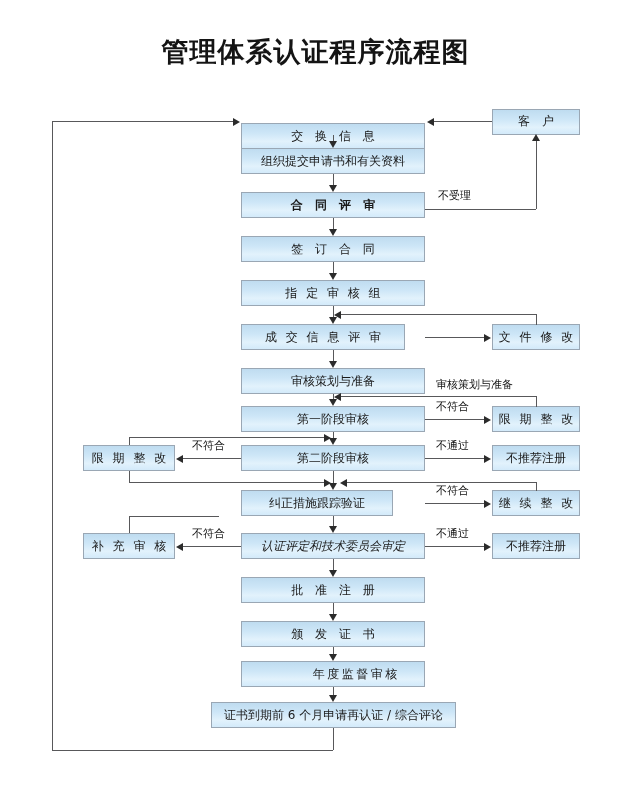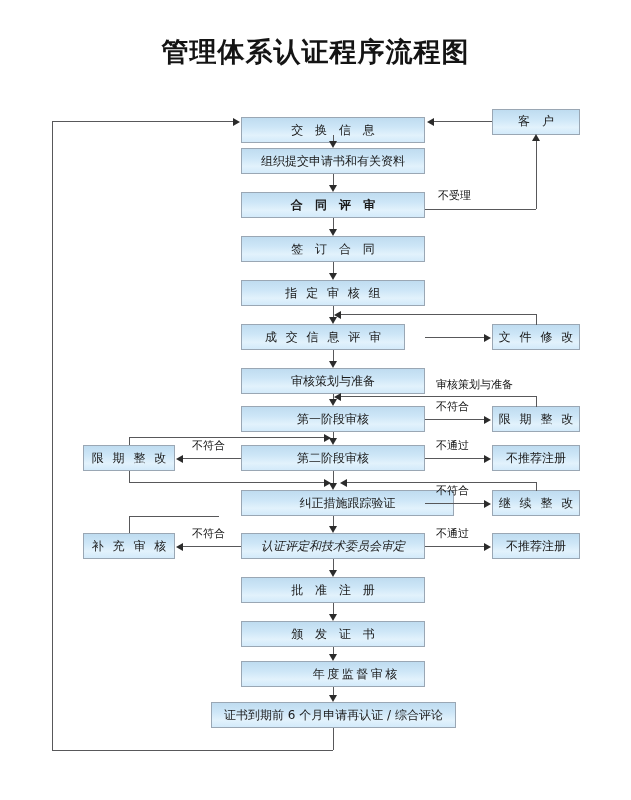--- a/index.html
+++ b/index.html
@@ -75,21 +75,21 @@
     color: #111;
     white-space: nowrap;
     line-height: 1;
   }
 </style>
 </head>
 <body>
 
 <div id="chart-title">管理体系认证程序流程图</div>
 
-<div class="node spaced" style="left:241px; top:117px; width:184px; height:26px;">交 换 信 息</div>
+<div class="node spaced" style="left:241px; top:123px; width:184px; height:26px;">交 换 信 息</div>
 
 <div class="node spaced3" style="left:492px; top:109px; width:88px; height:26px;font-family:Liberation Mono, monospace;">客  户</div>
 
 <div class="node" style="left:241px; top:148px; width:184px; height:26px;">组织提交申请书和有关资料</div>
 
 <div class="node spaced" style="left:241px; top:192px; width:184px; height:26px;font-weight:bold;">合 同 评 审</div>
 
 <div class="node spaced" style="left:241px; top:236px; width:184px; height:26px;">签 订 合 同</div>
 
 <div class="node spaced3" style="left:241px; top:280px; width:184px; height:26px;">指 定 审 核 组</div>
@@ -99,21 +99,21 @@
 
 <div class="node" style="left:241px; top:368px; width:184px; height:26px;">审核策划与准备</div>
 
 <div class="node" style="left:241px; top:406px; width:184px; height:26px;">第一阶段审核</div>
 <div class="node spaced3" style="left:492px; top:406px; width:88px; height:26px;">限 期 整 改</div>
 
 <div class="node spaced3" style="left:83px; top:445px; width:92px; height:26px;">限 期 整 改</div>
 <div class="node" style="left:241px; top:445px; width:184px; height:26px;">第二阶段审核</div>
 <div class="node" style="left:492px; top:445px; width:88px; height:26px;">不推荐注册</div>
 
-<div class="node" style="left:241px; top:490px; width:213px; height:26px;">纠正措施跟踪验证</div>
+<div class="node" style="left:241px; top:490px; width:152px; height:26px;">纠正措施跟踪验证</div>
 <div class="node spaced3" style="left:492px; top:490px; width:88px; height:26px;">继 续 整 改</div>
 
 <div class="node spaced3" style="left:83px; top:533px; width:92px; height:26px;">补 充 审 核</div>
 <div class="node" style="left:241px; top:533px; width:184px; height:26px;font-style:italic;">认证评定和技术委员会审定</div>
 <div class="node" style="left:492px; top:533px; width:88px; height:26px;">不推荐注册</div>
 
 <div class="node spaced" style="left:241px; top:577px; width:184px; height:26px;">批 准 注 册</div>
 
 <div class="node spaced" style="left:241px; top:621px; width:184px; height:26px;">颁 发 证 书</div>
 

